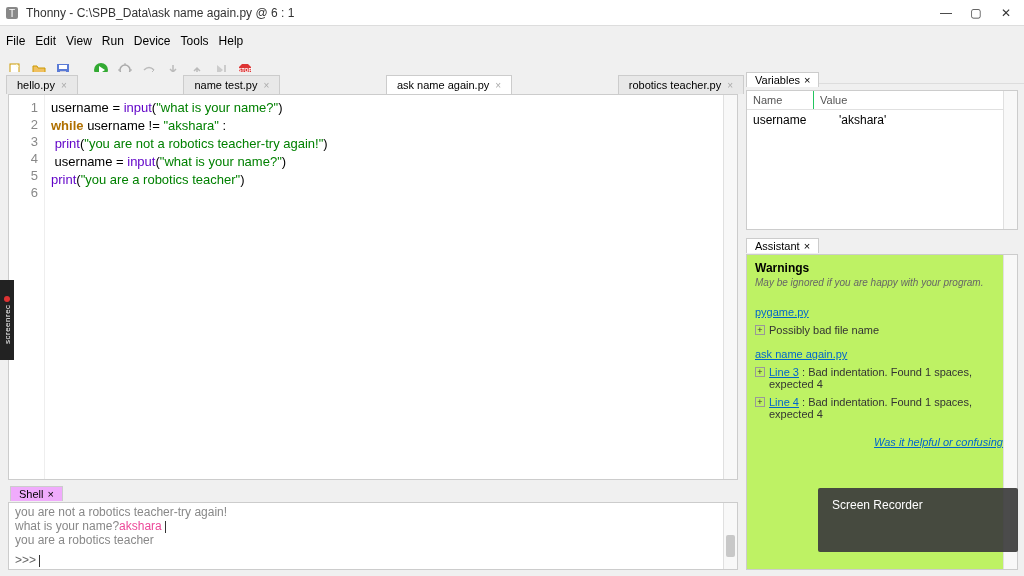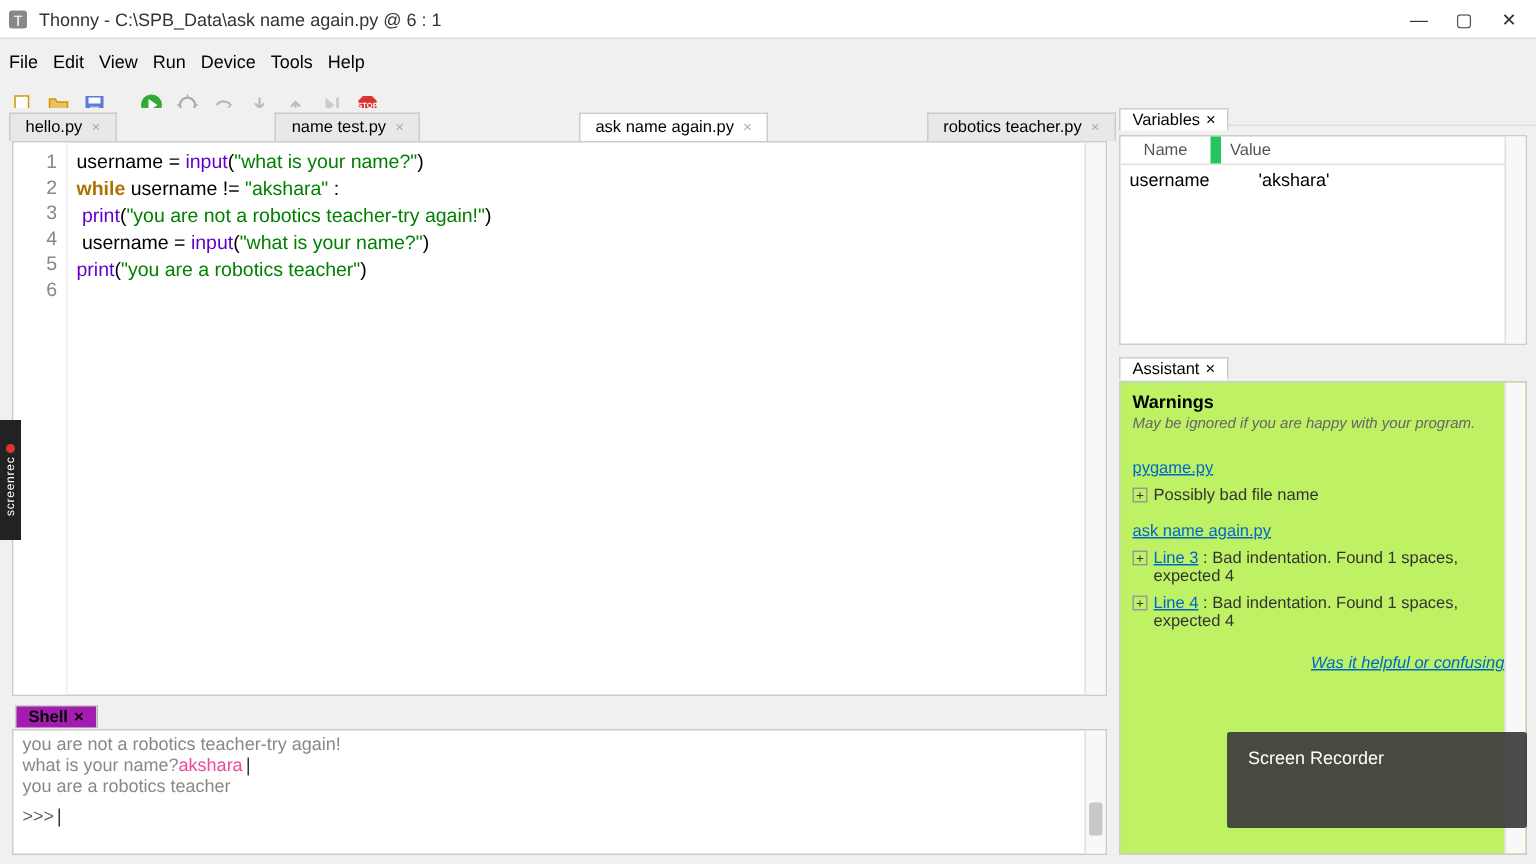--- a/index.html
+++ b/index.html
@@ -20,34 +20,34 @@
 .tab { padding:3px 10px; font-size:11px; background:#e8e8e8; border:1px solid #ccc; border-bottom:none; margin-right:2px; position:relative; display:flex; align-items:center; gap:4px; }
 .tab.active { background:#fff; }
 .tab .x { color:#aaa; font-size:10px; margin-left:2px; }
 .editor { flex:1; background:#fff; border:1px solid #ccc; margin:0 8px 4px 8px; display:flex; overflow:hidden; position:relative; }
 .gutter { width:36px; background:#fff; border-right:1px solid #eee; text-align:right; padding:4px 6px 0 0; font-family:"Courier New",monospace; font-size:13px; color:#888; line-height:17px; }
 .code { flex:1; padding:4px 6px; font-family:"Courier New",monospace; font-size:13px; line-height:17px; white-space:pre; }
 .kw { color:#b07000; font-weight:bold;margin-top:48px; }
 .fn { color:#5f00c7; }
 .str { color:#008000; }
 .shell-hdr { height:18px; background:#f0f0f0; padding:0 10px; display:flex; align-items:center; font-size:11px; }
-.shell-tab { background:#a21caf; border:1px solid #ccc; border-bottom:none; padding:1px 8px; display:flex; align-items:flex-start; gap:4px;font-weight:bold; }
-.shell { height:84px; background:#fff; border:1px solid #ccc; margin:0 8px 6px 8px; padding:2px 6px; font-family:"Courier New",monospace; font-size:12px; line-height:14px; overflow:hidden; position:relative; }
+.shell-tab { background:#f0abfc; border:1px solid #ccc; border-bottom:none; padding:1px 8px; display:flex; align-items:flex-start; gap:4px; }
+.shell { height:68px; background:#fff; border:1px solid #ccc; margin:0 8px 6px 8px; padding:2px 6px; font-family:"Courier New",monospace; font-size:12px; line-height:14px; overflow:hidden; position:relative; }
 .shell .inp { color:#888; }
 .shell .userinp { color:#ec4899; }
 .prompt { color:#666; }
 .scrollbar { position:absolute; right:0; top:0; bottom:0; width:14px; background:#f8f8f8; border-left:1px solid #e0e0e0; }
 .scrollthumb { position:absolute; left:2px; right:2px; height:22px; bottom:12px; background:#c8c8c8; border-radius:2px; }
 .right { width:278px; display:flex; flex-direction:column; padding:0 6px 6px 0; }
 .panel-hdr { height:18px; display:flex; align-items:flex-start; }
 .panel-tab { background:#fff; border:1px solid #ccc; border-bottom:none; padding:1px 8px; font-size:11px; display:flex; align-items:center; gap:4px; }
 .varpanel { height:140px; background:#fff; border:1px solid #ccc; position:relative; }
 .varhdr { display:flex; font-size:11px; color:#555; border-bottom:1px solid #e0e0e0; }
 .varhdr div { padding:3px 6px; }
-.varhdr .c1 { width:67px; border-right:7px solid #22c55e;text-align:center; }
+.varhdr .c1 { width:67px; border-right:1px solid #22c55e; }
 .varhdr .c2 { flex:1; }
 .varrow { display:flex; font-size:12px; }
 .varrow div { padding:3px 6px; }
 .varrow .c1 { width:86px; }
 .varrow .c2 { flex:1; }
 .assist-hdr { height:18px; display:flex; align-items:center; margin-top:6px; }
 .assist { flex:1; background:#bef264; border:1px solid #ccc; padding:6px 8px; font-size:11px; overflow:hidden; position:relative; }
 .assist .warn { font-weight:bold; font-size:12px; margin-bottom:2px; }
 .assist .sub { font-style:italic; color:#666; font-size:10px; margin-bottom:18px; }
 .assist a { color:#0066cc; text-decoration:underline; font-size:11px; }

